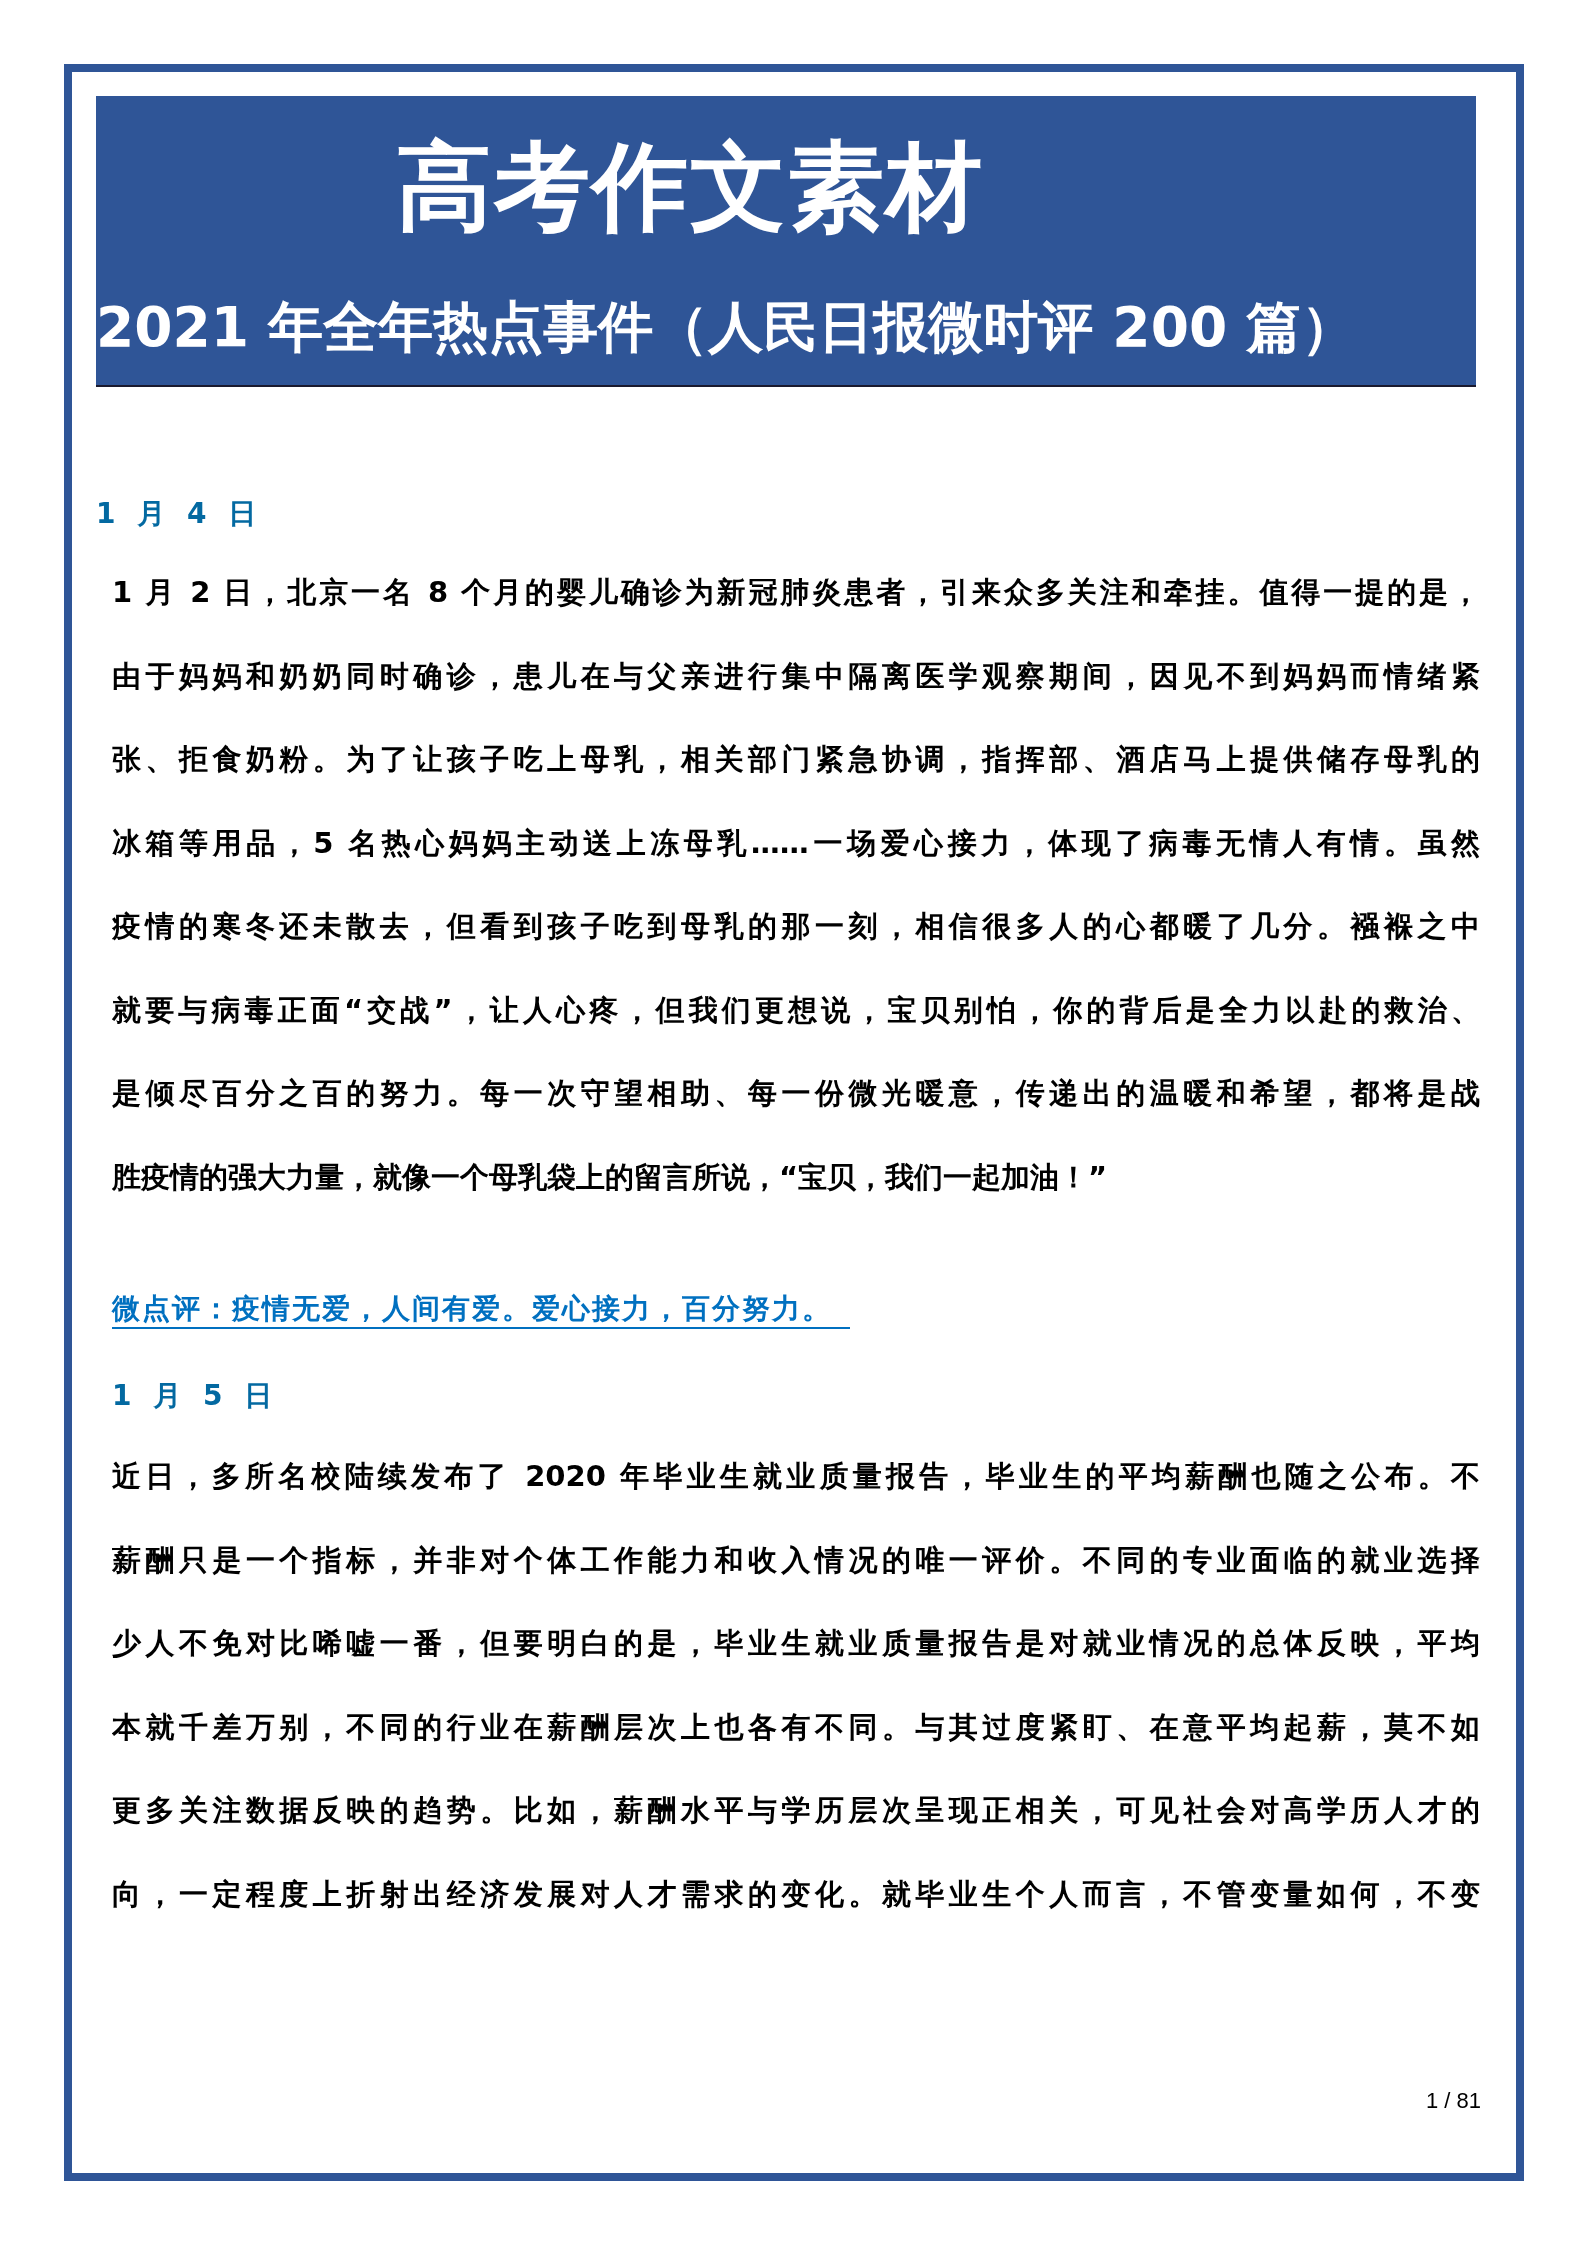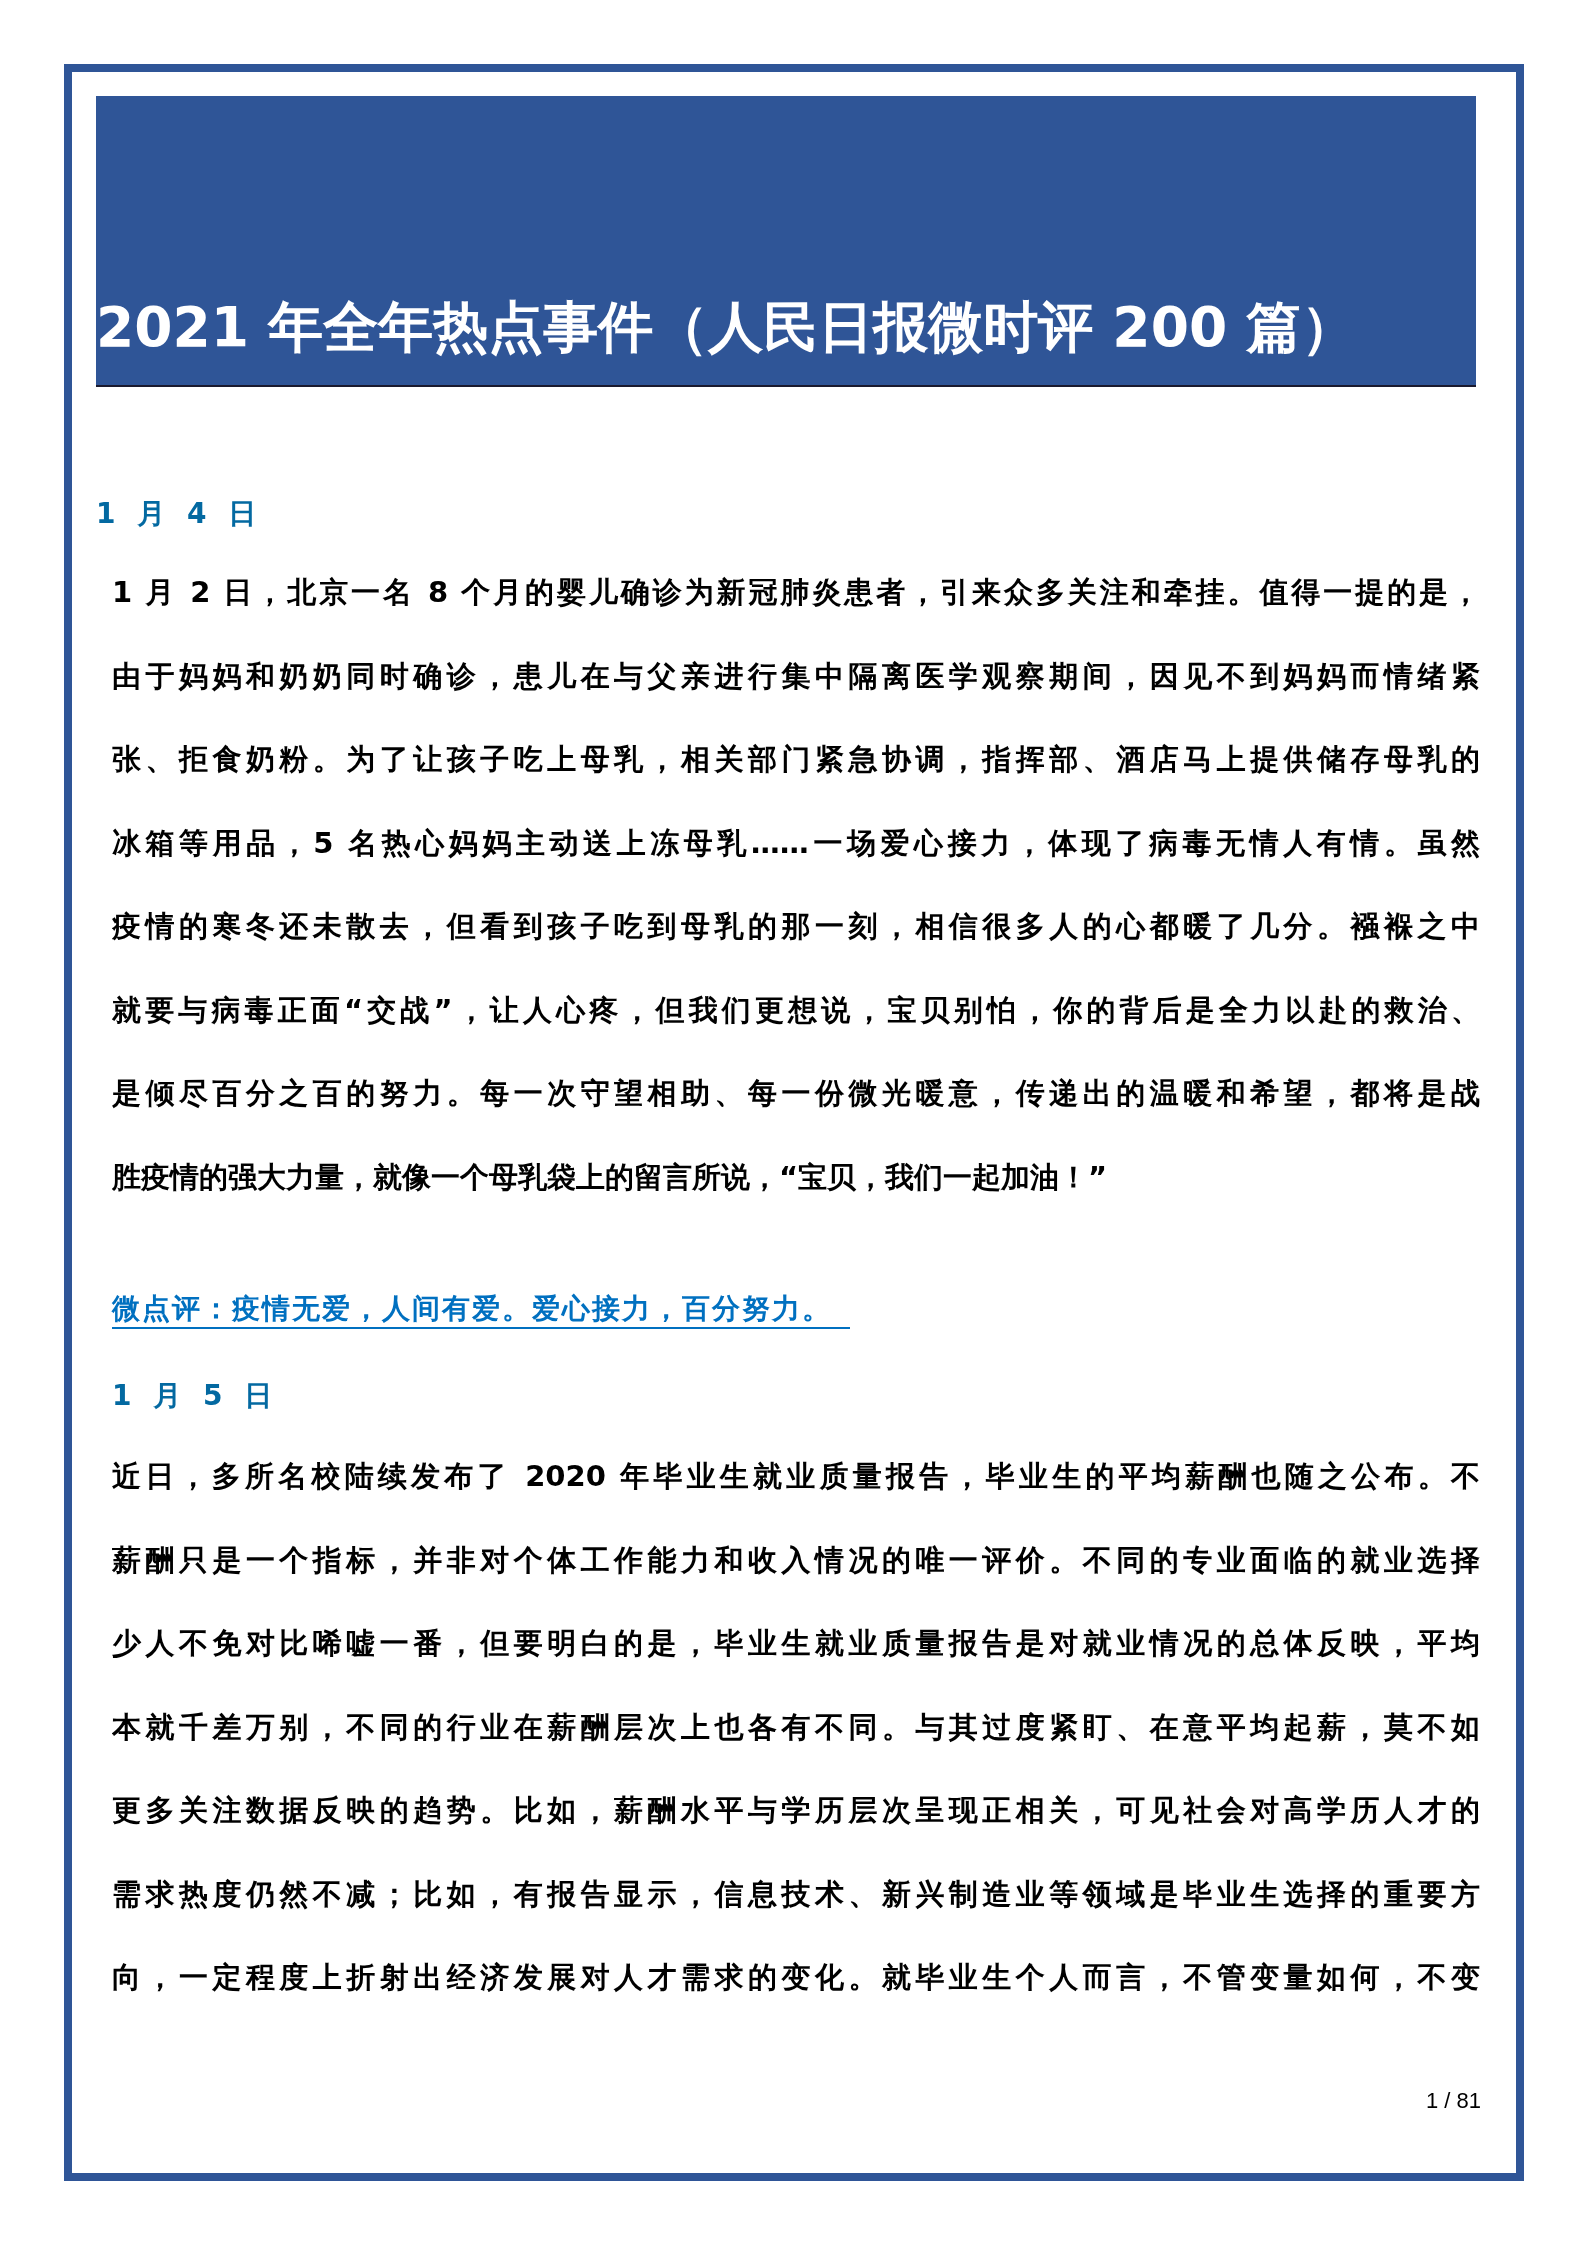--- a/index.html
+++ b/index.html
@@ -105,20 +105,21 @@
       color: #000000;
       white-space: nowrap;
     }
   </style>
 </head>
 <body>
 
 <div class="page-frame"></div>
 
 <div class="header-box">
+  <div class="title">高考作文素材</div>
   <div class="subtitle">2021 年全年热点事件（人民日报微时评 200 篇）</div>
 </div>
 
 <div class="date-heading" style="left:96px; top:497px;">1 月 4 日</div>
 
 <div class="para" style="top:574px;">
   <div class="line">1 月 2 日，北京一名 8 个月的婴儿确诊为新冠肺炎患者，引来众多关注和牵挂。值得一提的是，</div>
   <div class="line">由于妈妈和奶奶同时确诊，患儿在与父亲进行集中隔离医学观察期间，因见不到妈妈而情绪紧</div>
   <div class="line">张、拒食奶粉。为了让孩子吃上母乳，相关部门紧急协调，指挥部、酒店马上提供储存母乳的</div>
   <div class="line">冰箱等用品，5 名热心妈妈主动送上冻母乳……一场爱心接力，体现了病毒无情人有情。虽然</div>
@@ -131,17 +132,16 @@
 <div class="comment" style="top:1243px;margin-top:48px;">微点评：疫情无爱，人间有爱。爱心接力，百分努力。</div>
 
 <div class="date-heading" style="left:112px; top:1379px;">1 月 5 日</div>
 
 <div class="para" style="top:1458px;">
   <div class="line">近日，多所名校陆续发布了 2020 年毕业生就业质量报告，毕业生的平均薪酬也随之公布。不</div>
   <div class="line">薪酬只是一个指标，并非对个体工作能力和收入情况的唯一评价。不同的专业面临的就业选择</div>
   <div class="line">少人不免对比唏嘘一番，但要明白的是，毕业生就业质量报告是对就业情况的总体反映，平均</div>
   <div class="line">本就千差万别，不同的行业在薪酬层次上也各有不同。与其过度紧盯、在意平均起薪，莫不如</div>
   <div class="line">更多关注数据反映的趋势。比如，薪酬水平与学历层次呈现正相关，可见社会对高学历人才的</div>
-  <div class="line">需求热度仍然不减；比如，有报告显示，信息技术、新兴制造业等领域是毕业生选择的重要方</div>
   <div class="line">向，一定程度上折射出经济发展对人才需求的变化。就毕业生个人而言，不管变量如何，不变</div>
 </div>
 
 <div class="page-number">1 / 81</div>
 
 </body></html>

